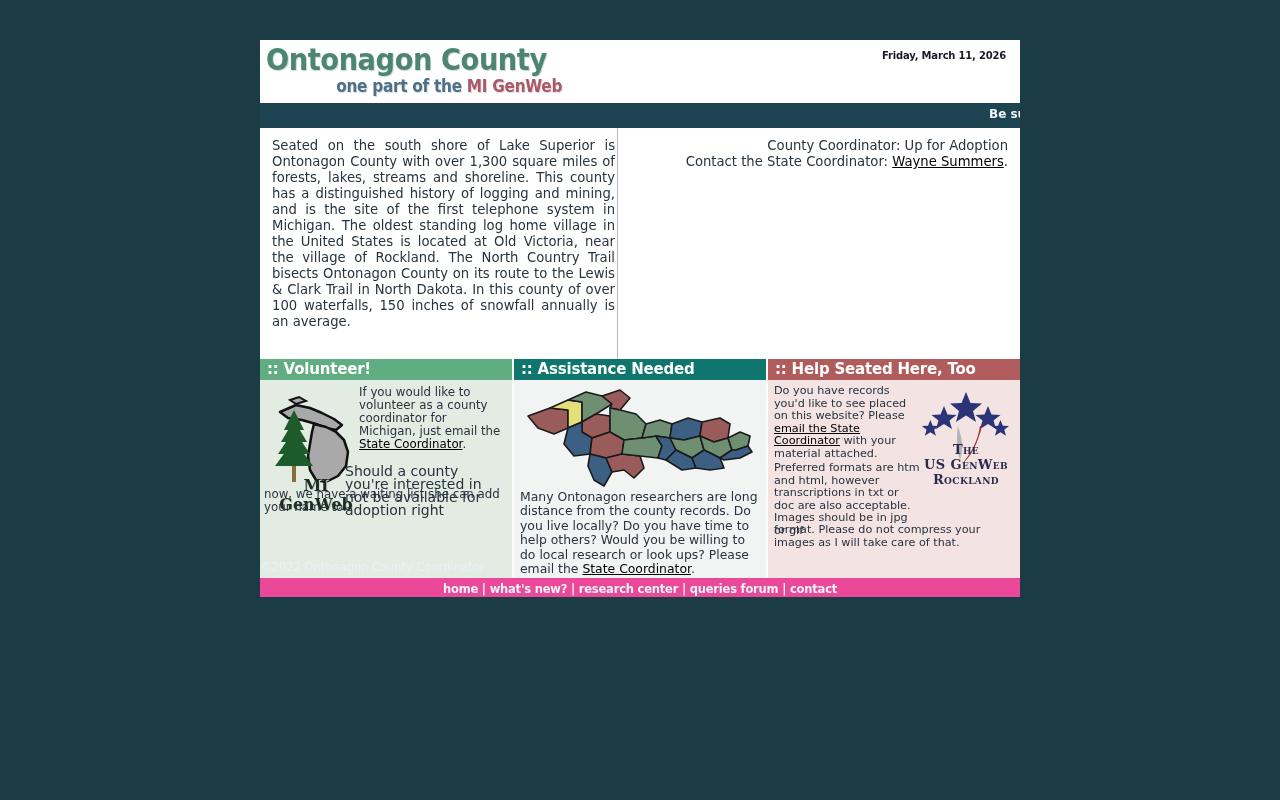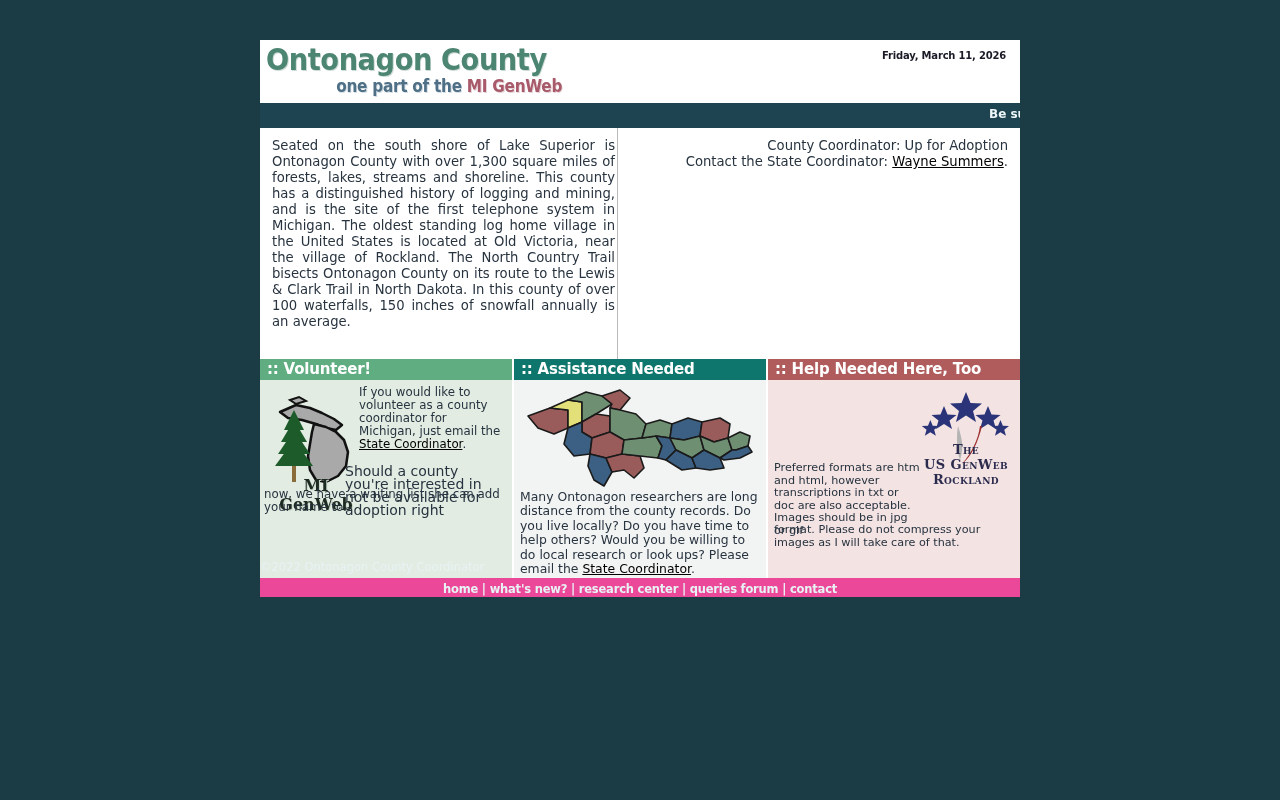--- a/index.html
+++ b/index.html
@@ -418,23 +418,24 @@
                 <path d="M208 62 L212 62 L224 58 L228 64 L216 70 L200 72 L196 70 Z" fill="#3c5f84"></path>
               </g>
             </svg>
           </div>
 
           <div class="pb-text"><span>Many Ontonagon researchers are long distance from the county records.  Do you live locally?  Do you have time to help others?  Would you be willing to do local research or look ups?  Please email the </span><a class="link" href="#">State Coordinator</a><span>.</span></div>
         </div>
       </div>
 
       <div class="panel panel-c">
-        <div class="panel-head head-c">:: Help Needed Here, Too</div>
+        <div class="panel-head head-c">:: Help Seated Here, Too</div>
         <div class="panel-body body-c">
 
+          <div class="pc-text1"><span>Do you have records you'd like to see placed on this website?  Please </span><a class="link" href="#">email the State Coordinator</a><span> with your material attached.</span></div>
           <div class="pc-text2">Preferred formats are htm and html, however transcriptions in txt or doc are also acceptable. Images should be in jpg or gif</div>
           <div class="pc-text3">format.  Please do not compress your images as I will take care of that.</div>
 
           <div class="usgenweb-logo">
             <svg viewBox="0 0 100 90" width="100" height="90" xmlns="http://www.w3.org/2000/svg">
               <g fill="#2b3478">
                 <path d="M50 6 L54.5 17 L66 17.5 L57 25 L60 36 L50 29.5 L40 36 L43 25 L34 17.5 L45.5 17 Z"></path>
                 <path d="M26 20 L29.5 28.5 L38.5 29 L31.5 34.5 L34 43 L26 38 L18 43 L20.5 34.5 L13.5 29 L22.5 28.5 Z" transform="translate(2,0)"></path>
                 <path d="M74 20 L77.5 28.5 L86.5 29 L79.5 34.5 L82 43 L74 38 L66 43 L68.5 34.5 L61.5 29 L70.5 28.5 Z" transform="translate(-2,0)"></path>
                 <path d="M11 36 L13.5 42 L20 42.3 L15 46.2 L16.8 52.4 L11 48.8 L5.2 52.4 L7 46.2 L2 42.3 L8.5 42 Z" transform="translate(2,-2) scale(0.95) translate(2,2)"></path>

